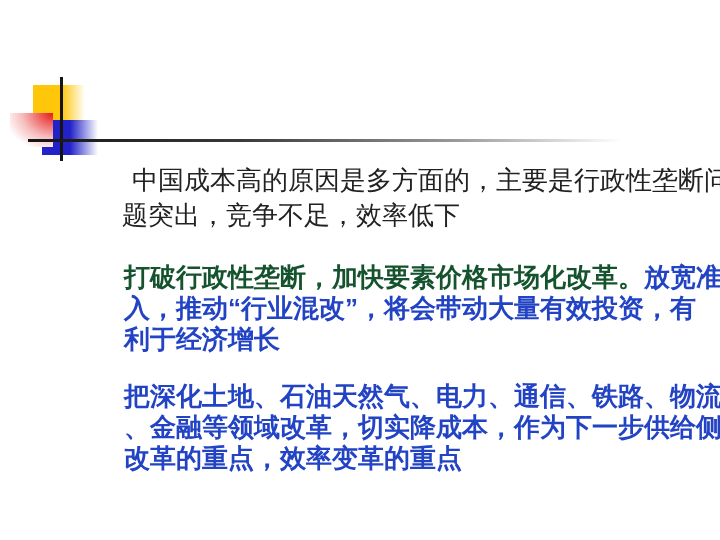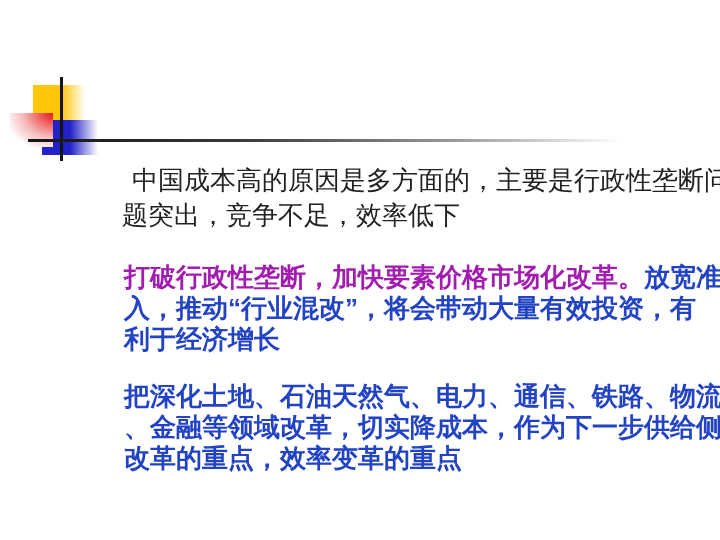--- a/index.html
+++ b/index.html
@@ -47,21 +47,21 @@
   }
   .p1 .indent { padding-left: 10px; }
 
   .p2 {
     left: 124px; top: 262px;
     font-size: 26px; line-height: 31px;
     font-weight: 700;
   }
   .kaiti {
     font-family: "Liberation Serif", "DejaVu Serif", serif;
-    color: #a21caf;
+    color: #14532d;
     font-weight: 600;
   }
   .blue-text {
     color: #2243C4;
     font-family: "Liberation Sans", sans-serif;
     font-weight: 700;
   }
 
   .p3 {
     left: 124px; top: 381px;

